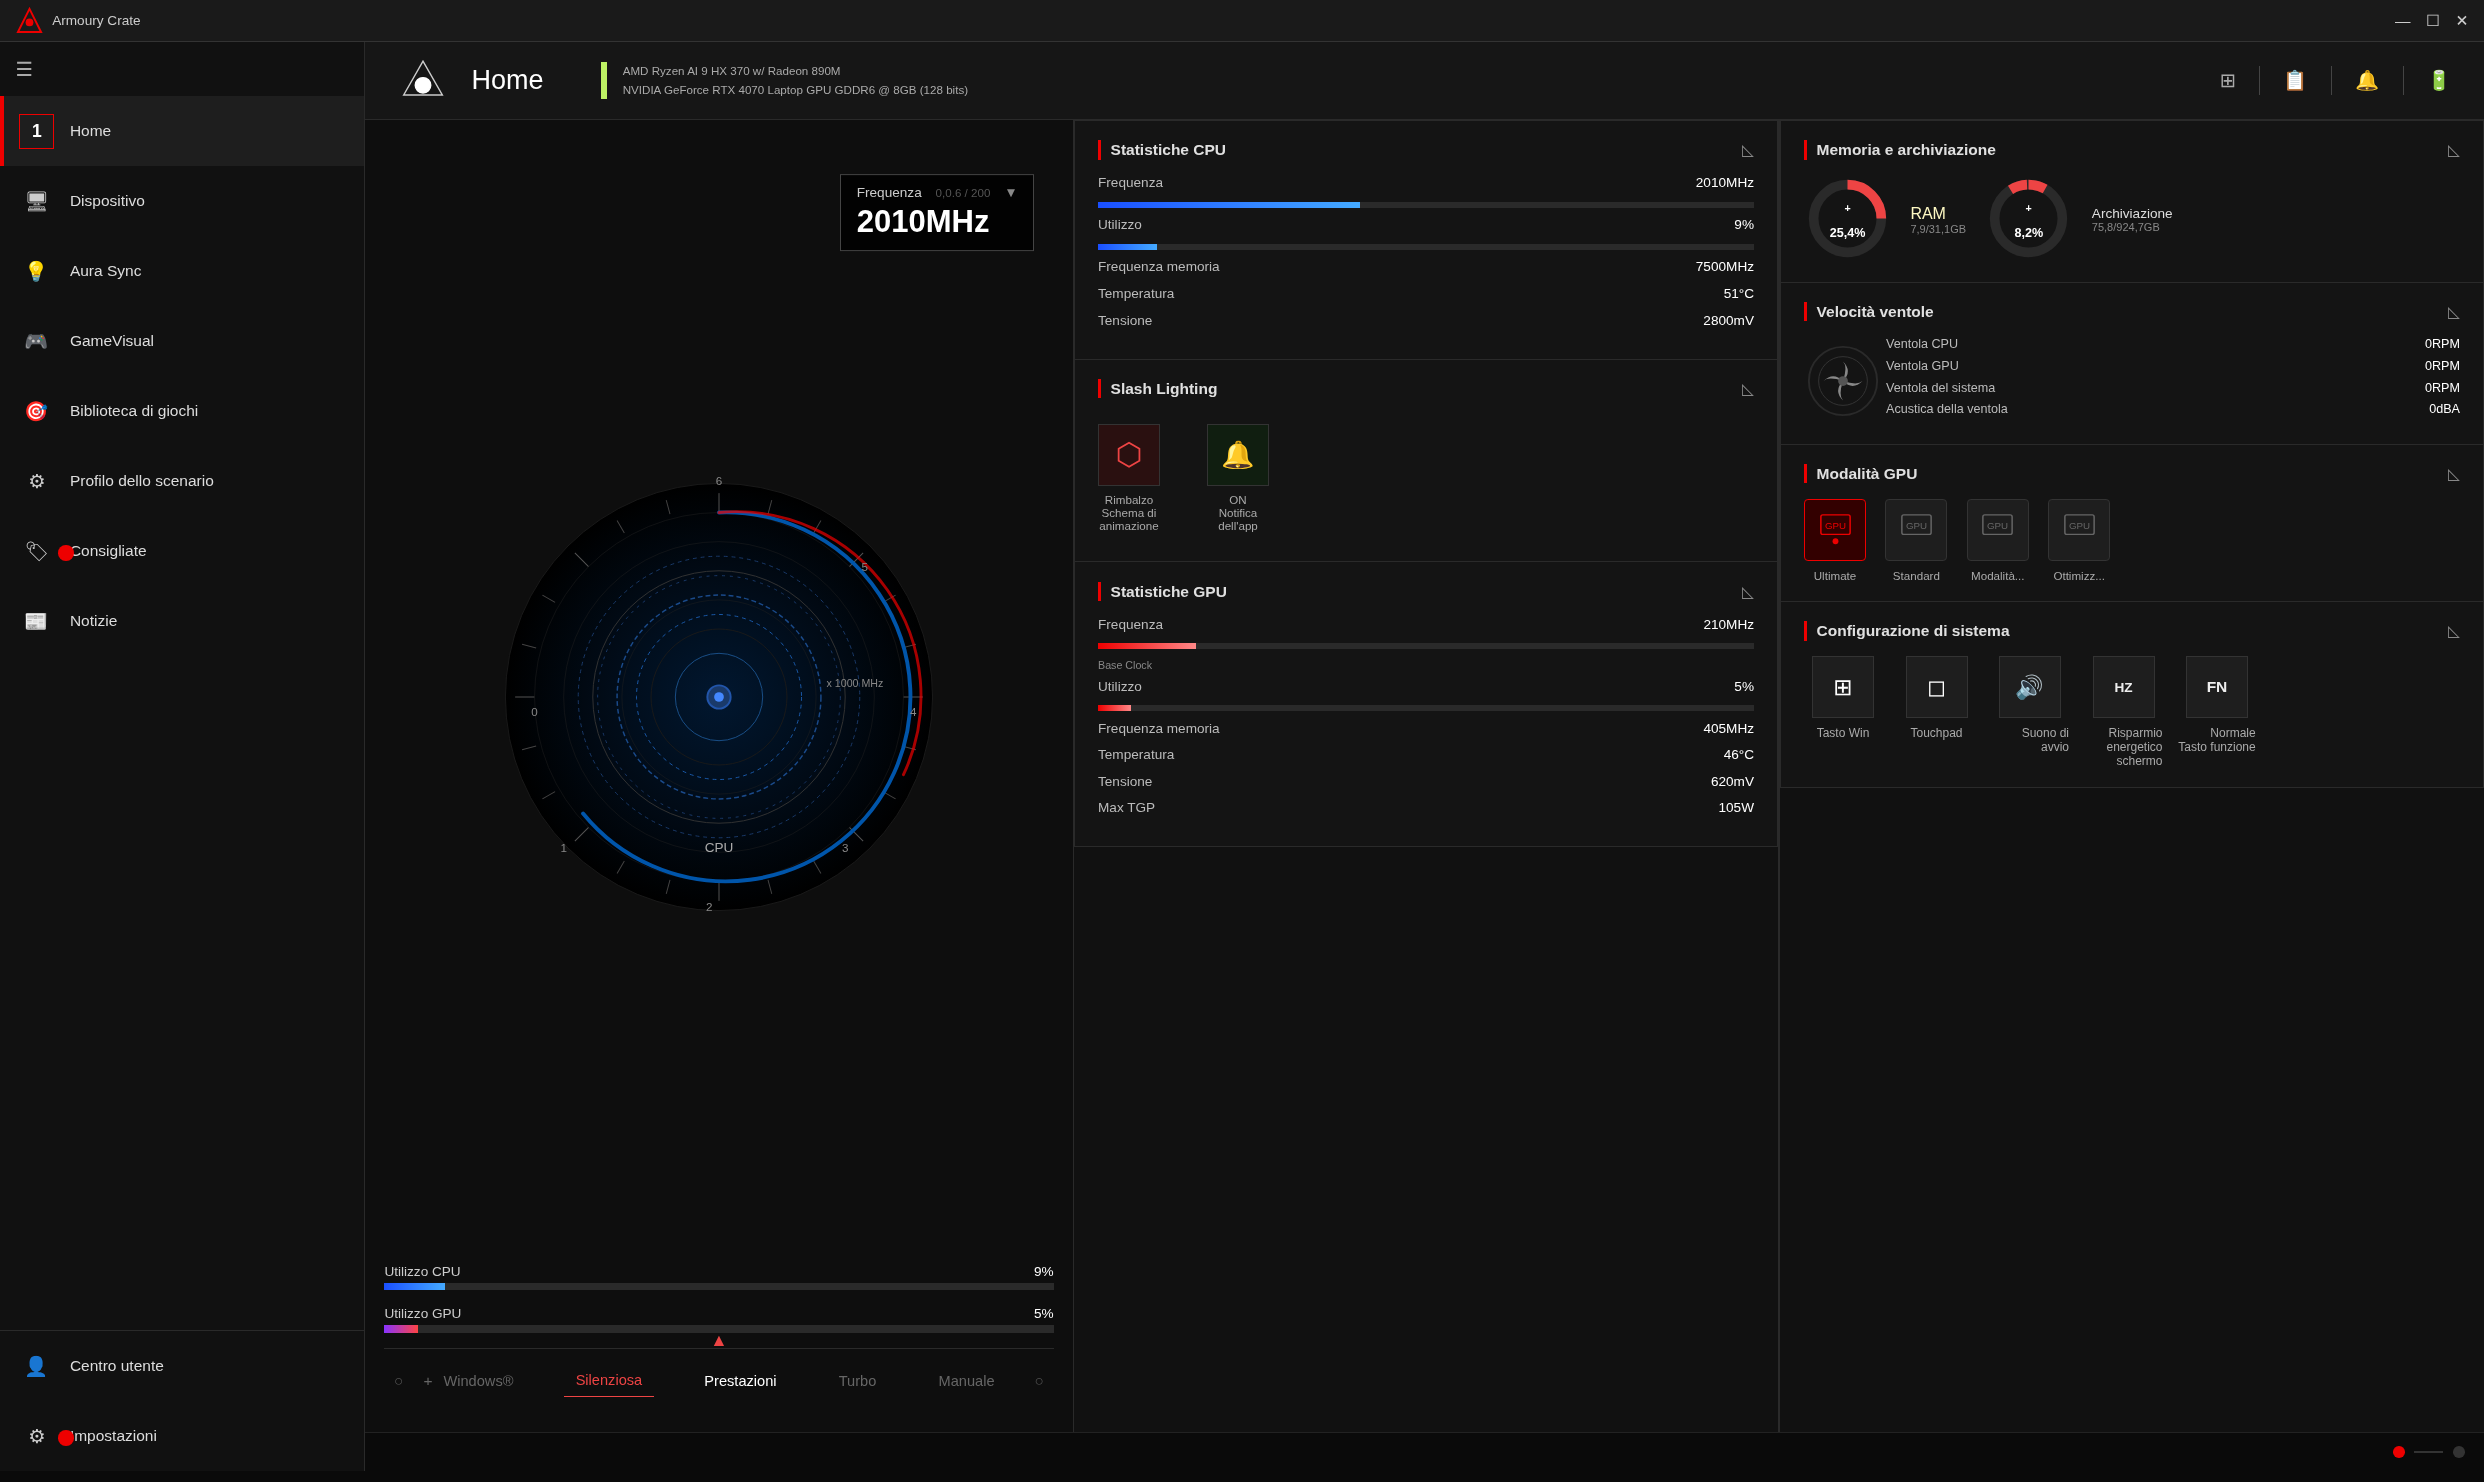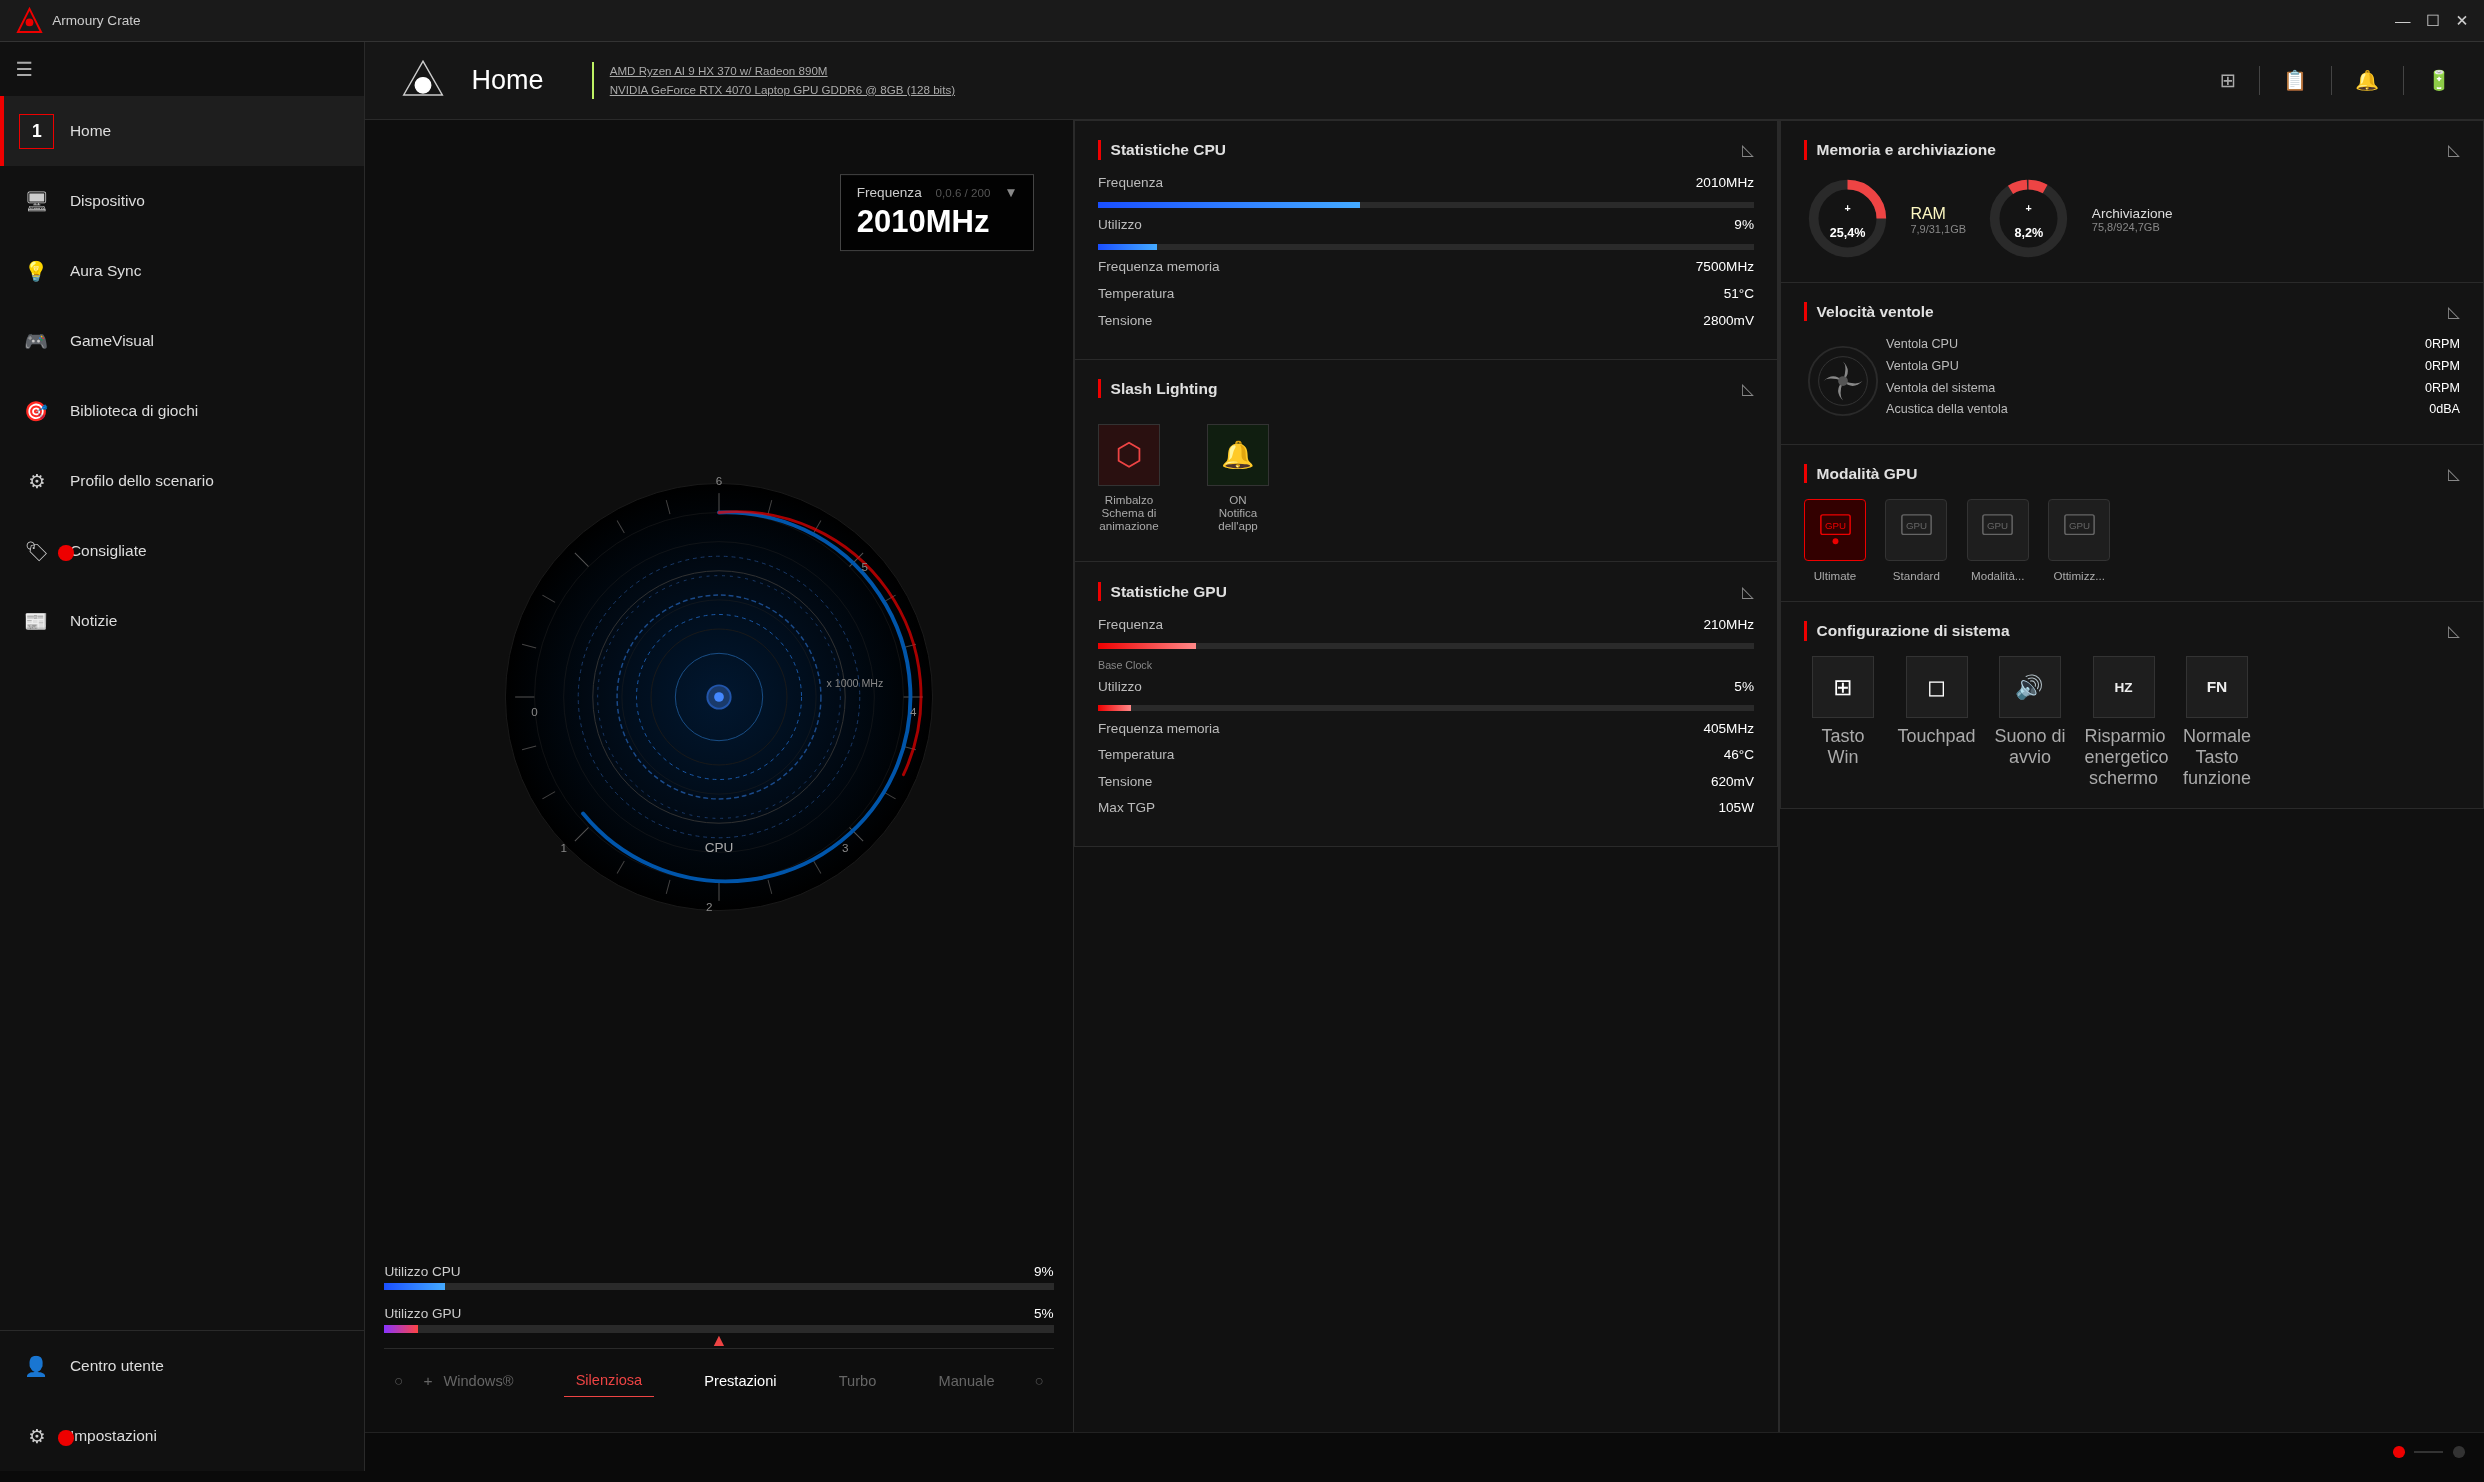--- a/index.html
+++ b/index.html
@@ -499,41 +499,40 @@
       width: 62px;
       height: 62px;
       background: #1e1e1e;
       display: flex;
       align-items: center;
       justify-content: center;
       border: 1px solid #333;
       font-size: 23px;
     }
     .sys-config-label {
-      font-size: 18px;
+      font-size: 12px;
       color: #aaa;
-      text-align: center;
+      text-align: right;
       max-width: 78px;
     }
 
     
     ::-webkit-scrollbar { width: 3.9px; }
     ::-webkit-scrollbar-track { background: #111; }
     ::-webkit-scrollbar-thumb { background: #444; }
 
     .col-divider {
       width: 1px;
       background: #2a2a2a;
     }
 
     .header-subtitle {
-      border-left: 2px solid #bef264;
+      border-left: 6px solid #bef264;
       padding-left: 15.5px;
-      margin-left: 10px;
-      text-decoration: underline;
+      margin-left: 19px;
     }
 
     .card-title-bar {
       display: flex;
       align-items: center;
       margin-bottom: 15.5px;
     }
     .card-title-accent {
       width: 2.9px;
       height: 19.4px;

